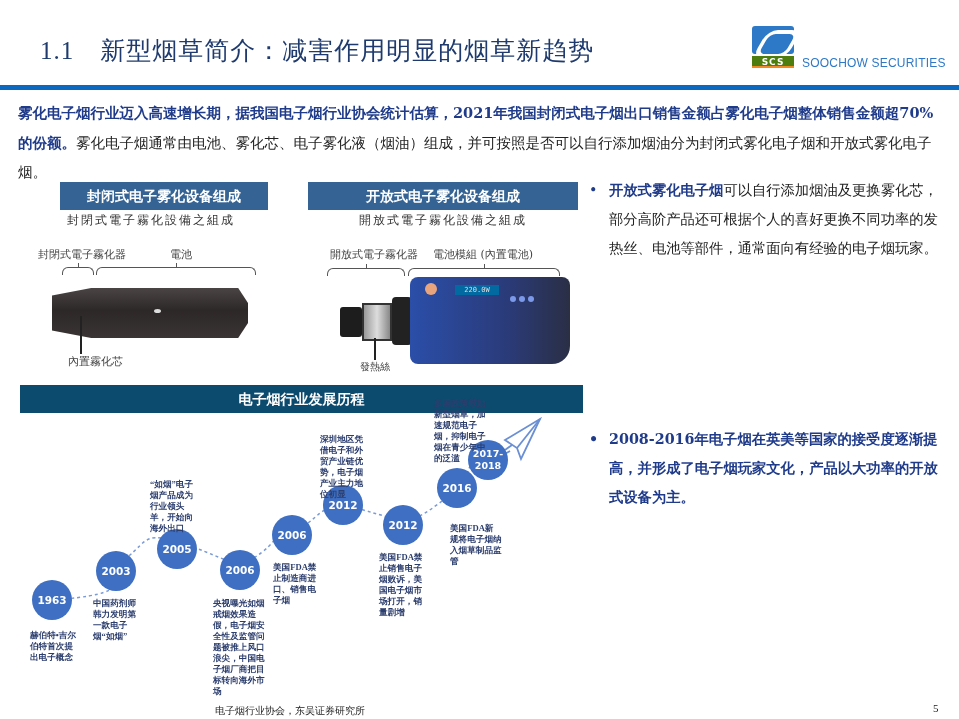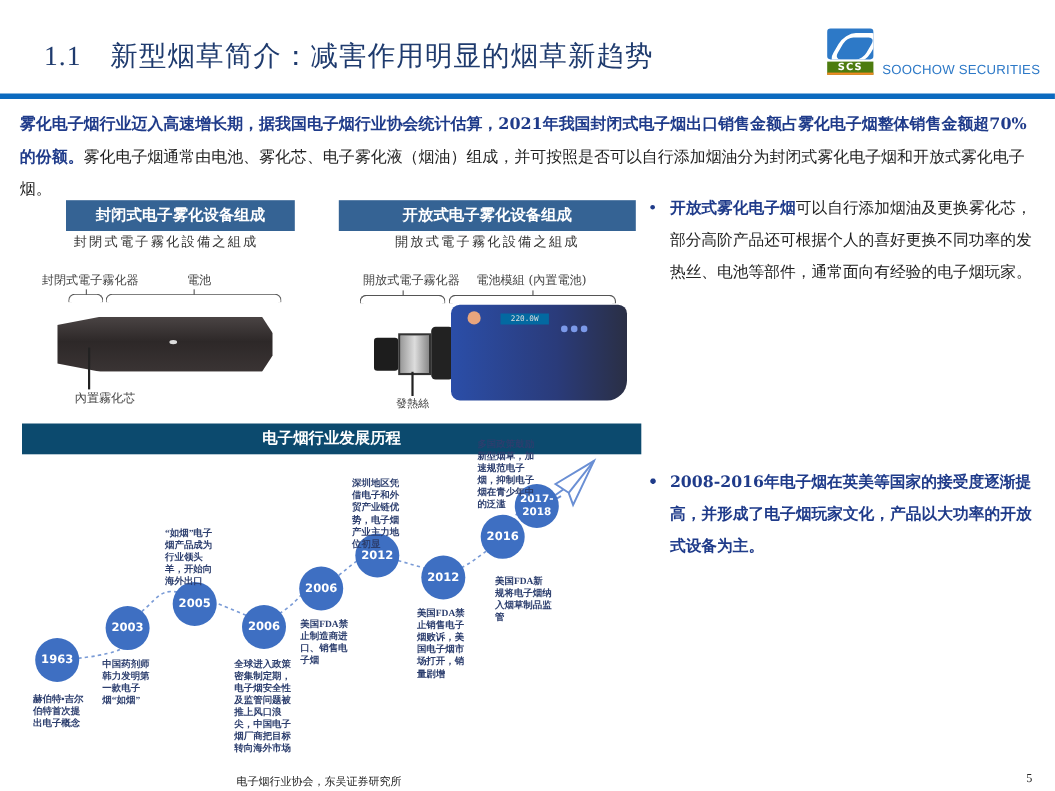--- a/index.html
+++ b/index.html
@@ -133,21 +133,21 @@
 <div class="node" style="left:220px; top:550px; width:40px; height:40px;">2006</div>
 <div class="node" style="left:272px; top:515px; width:40px; height:40px;">2006</div>
 <div class="node" style="left:323px; top:485px; width:40px; height:40px;">2012</div>
 <div class="node" style="left:383px; top:505px; width:40px; height:40px;">2012</div>
 <div class="node" style="left:437px; top:468px; width:40px; height:40px;">2016</div>
 <div class="node" style="left:468px; top:440px; width:40px; height:40px; font-size:9.5px; padding:0 4px;">2017-2018</div>
 
 <div class="note" style="left:30px; top:630px; width:50px;">赫伯特•吉尔伯特首次提出电子概念</div>
 <div class="note" style="left:93px; top:598px; width:50px;">中国药剂师韩力发明第一款电子烟“如烟”</div>
 <div class="note" style="left:150px; top:479px; width:48px;">“如烟”电子烟产品成为行业领头羊，开始向海外出口</div>
-<div class="note" style="left:213px; top:598px; width:56px;">全球进入政策密集制定期，电子烟安全性及监管问题被推上风口浪尖，中国电子烟厂商把目标转向海外市场</div>
+<div class="note" style="left:213px; top:598px; width:56px;">央视曝光如烟戒烟效果造假，电子烟安全性及监管问题被推上风口浪尖，中国电子烟厂商把目标转向海外市场</div>
 <div class="note" style="left:273px; top:562px; width:48px;">美国FDA禁止制造商进口、销售电子烟</div>
 <div class="note" style="left:320px; top:434px; width:50px;">深圳地区凭借电子和外贸产业链优势，电子烟产业主力地位初显</div>
 <div class="note" style="left:379px; top:552px; width:50px;">美国FDA禁止销售电子烟败诉，美国电子烟市场打开，销量剧增</div>
 <div class="note" style="left:450px; top:523px; width:52px;">美国FDA新规将电子烟纳入烟草制品监管</div>
 <div class="note" style="left:434px; top:398px; width:58px;">多国政策鼓励新型烟草，加速规范电子烟，抑制电子烟在青少年中的泛滥</div>
 
 <div class="bullets-bottom">
   <div class="item">2008-2016年电子烟在英美等国家的接受度逐渐提高，并形成了电子烟玩家文化，产品以大功率的开放式设备为主。</div>
 </div>
 

